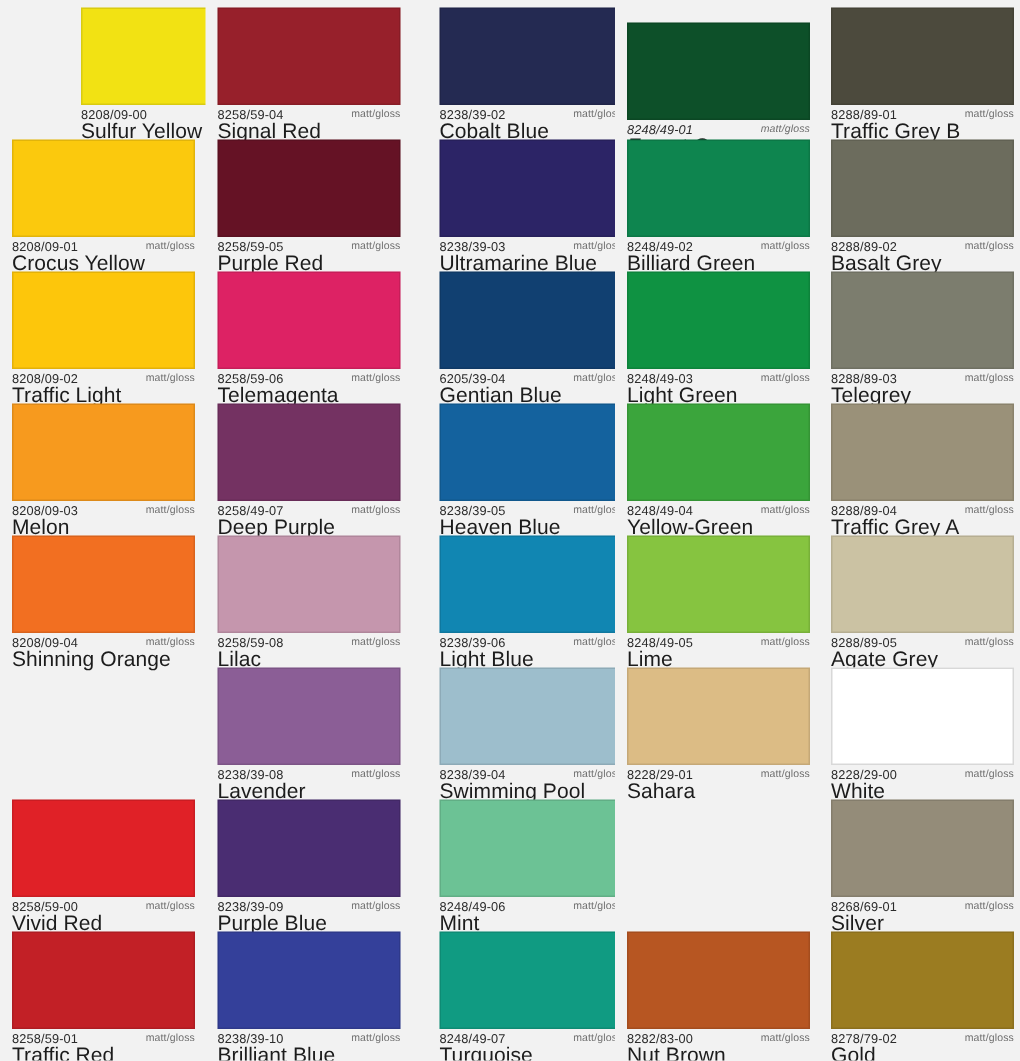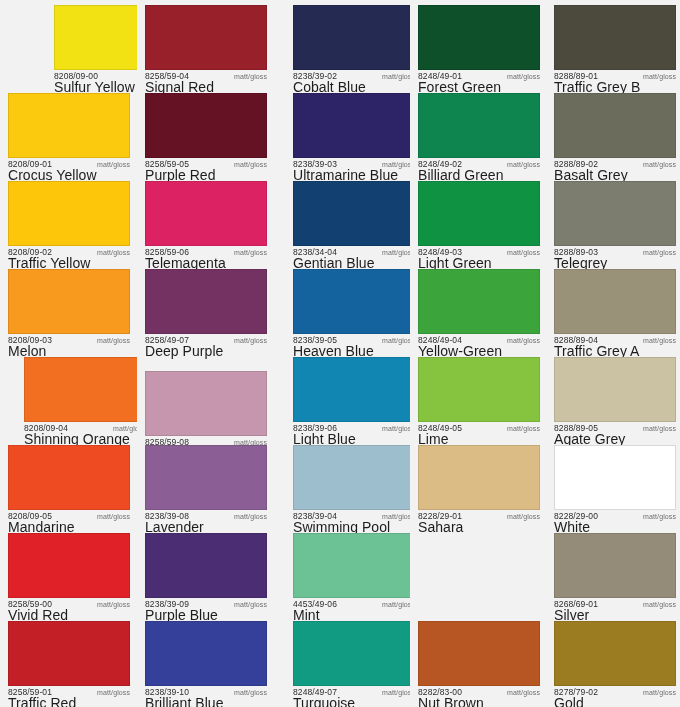--- a/index.html
+++ b/index.html
@@ -107,45 +107,37 @@
           <span class="finish">matt/gloss</span>
         </div>
         <div class="name">Crocus Yellow</div>
       </div>
       <div class="cell" style="top: 178px;">
         <div class="swatch" style="background: rgb(253, 198, 11);"></div>
         <div class="meta">
           <span class="code">8208/09-02</span>
           <span class="finish">matt/gloss</span>
         </div>
-        <div class="name">Traffic Yellow</div>
+        <div class="name">Traffic Light</div>
       </div>
       <div class="cell" style="top: 266px;">
         <div class="swatch" style="background: rgb(247, 154, 30);"></div>
         <div class="meta">
           <span class="code">8208/09-03</span>
           <span class="finish">matt/gloss</span>
         </div>
         <div class="name">Melon</div>
       </div>
-      <div class="cell" style="top: 354px; margin-left: 16px;">
+      <div class="cell" style="top: 354px;">
         <div class="swatch" style="background: rgb(242, 111, 33);"></div>
         <div class="meta">
           <span class="code">8208/09-04</span>
           <span class="finish">matt/gloss</span>
         </div>
         <div class="name">Shinning Orange</div>
-      </div>
-      <div class="cell" style="top: 442px;">
-        <div class="swatch" style="background: rgb(238, 75, 35);"></div>
-        <div class="meta">
-          <span class="code">8208/09-05</span>
-          <span class="finish">matt/gloss</span>
-        </div>
-        <div class="name">Mandarine</div>
       </div>
       <div class="cell" style="top: 530px;">
         <div class="swatch" style="background: rgb(224, 33, 39);"></div>
         <div class="meta">
           <span class="code">8258/59-00</span>
           <span class="finish">matt/gloss</span>
         </div>
         <div class="name">Vivid Red</div>
       </div>
       <div class="cell" style="top: 618px;">
@@ -183,21 +175,21 @@
         <div class="name">Telemagenta</div>
       </div>
       <div class="cell" style="top: 266px;">
         <div class="swatch" style="background: rgb(116, 50, 98);"></div>
         <div class="meta">
           <span class="code">8258/49-07</span>
           <span class="finish">matt/gloss</span>
         </div>
         <div class="name">Deep Purple</div>
       </div>
-      <div class="cell" style="top: 368px; text-align: right;">
+      <div class="cell" style="top: 354px; text-align: right;">
         <div class="swatch" style="background: rgb(197, 150, 173);"></div>
         <div class="meta">
           <span class="code">8258/59-08</span>
           <span class="finish">matt/gloss</span>
         </div>
         <div class="name">Lilac</div>
       </div>
       <div class="cell" style="top: 442px;">
         <div class="swatch" style="background: rgb(139, 94, 150);"></div>
         <div class="meta">
@@ -236,21 +228,21 @@
         <div class="swatch" style="background: rgb(44, 36, 102);"></div>
         <div class="meta">
           <span class="code">8238/39-03</span>
           <span class="finish">matt/gloss</span>
         </div>
         <div class="name">Ultramarine Blue</div>
       </div>
       <div class="cell" style="top: 178px;">
         <div class="swatch" style="background: rgb(17, 64, 113);"></div>
         <div class="meta">
-          <span class="code">8238/34-04</span>
+          <span class="code">6205/39-04</span>
           <span class="finish">matt/gloss</span>
         </div>
         <div class="name">Gentian Blue</div>
       </div>
       <div class="cell" style="top: 266px;">
         <div class="swatch" style="background: rgb(20, 98, 158);"></div>
         <div class="meta">
           <span class="code">8238/39-05</span>
           <span class="finish">matt/gloss</span>
         </div>
@@ -268,36 +260,36 @@
         <div class="swatch" style="background: rgb(157, 190, 204);"></div>
         <div class="meta">
           <span class="code">8238/39-04</span>
           <span class="finish">matt/gloss</span>
         </div>
         <div class="name">Swimming Pool</div>
       </div>
       <div class="cell" style="top: 530px;">
         <div class="swatch" style="background: rgb(108, 194, 149);"></div>
         <div class="meta">
-          <span class="code">4453/49-06</span>
+          <span class="code">8248/49-06</span>
           <span class="finish">matt/gloss</span>
         </div>
         <div class="name">Mint</div>
       </div>
       <div class="cell" style="top: 618px;">
         <div class="swatch" style="background: rgb(16, 155, 130);"></div>
         <div class="meta">
           <span class="code">8248/49-07</span>
           <span class="finish">matt/gloss</span>
         </div>
         <div class="name">Turquoise</div>
       </div>
     </div>
     <div class="col c3">
-      <div class="cell" style="top: 2px;">
+      <div class="cell" style="top: 12px; font-style: italic;">
         <div class="swatch" style="background: rgb(13, 80, 41);"></div>
         <div class="meta">
           <span class="code">8248/49-01</span>
           <span class="finish">matt/gloss</span>
         </div>
         <div class="name">Forest Green</div>
       </div>
       <div class="cell" style="top: 90px;">
         <div class="swatch" style="background: rgb(14, 133, 79);"></div>
         <div class="meta">

